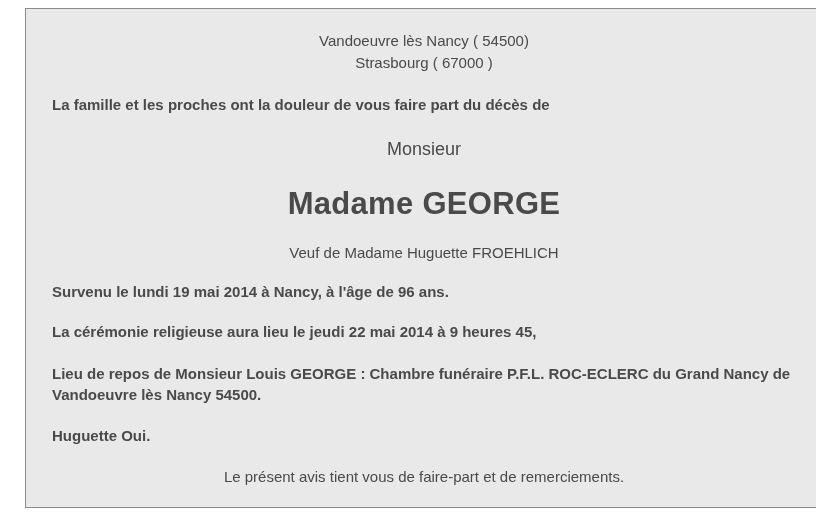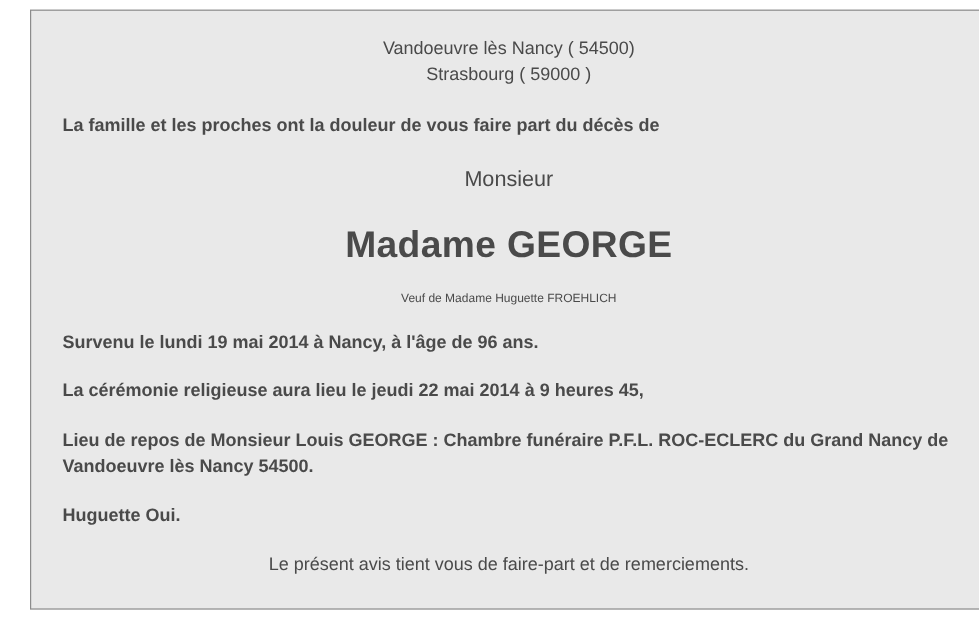--- a/index.html
+++ b/index.html
@@ -50,21 +50,21 @@
     font-size: 18px;
     margin-top: 26px;
   }
   .deceased-name {
     font-size: 31px;
     font-weight: bold;
     margin-top: 26px;
     letter-spacing: 0.3px;
   }
   .spouse {
-    font-size: 10px;
+    font-size: 15px;
     margin-top: 22px;
   }
   .para {
     font-size: 15px;
     margin-top: 22px;
   }
   .para .line + .line {
     margin-top: 1px;
   }
   .closing {
@@ -72,21 +72,21 @@
     margin-top: 24px;
   }
 </style>
 </head>
 <body>
 
 <div class="notice-card">
 
   <div class="loc-block center">
     <div class="line">Vandoeuvre lès Nancy ( 54500)</div>
-    <div class="line">Strasbourg ( 59000 )</div>
+    <div class="line">Strasbourg ( 67000 )</div>
   </div>
 
   <div class="intro left">La famille et les proches ont la douleur de vous faire part du décès de</div>
 
   <div class="honorific center">Monsieur</div>
 
   <div class="deceased-name center">Madame GEORGE</div>
 
   <div class="spouse center">Veuf de Madame Huguette FROEHLICH</div>
 

